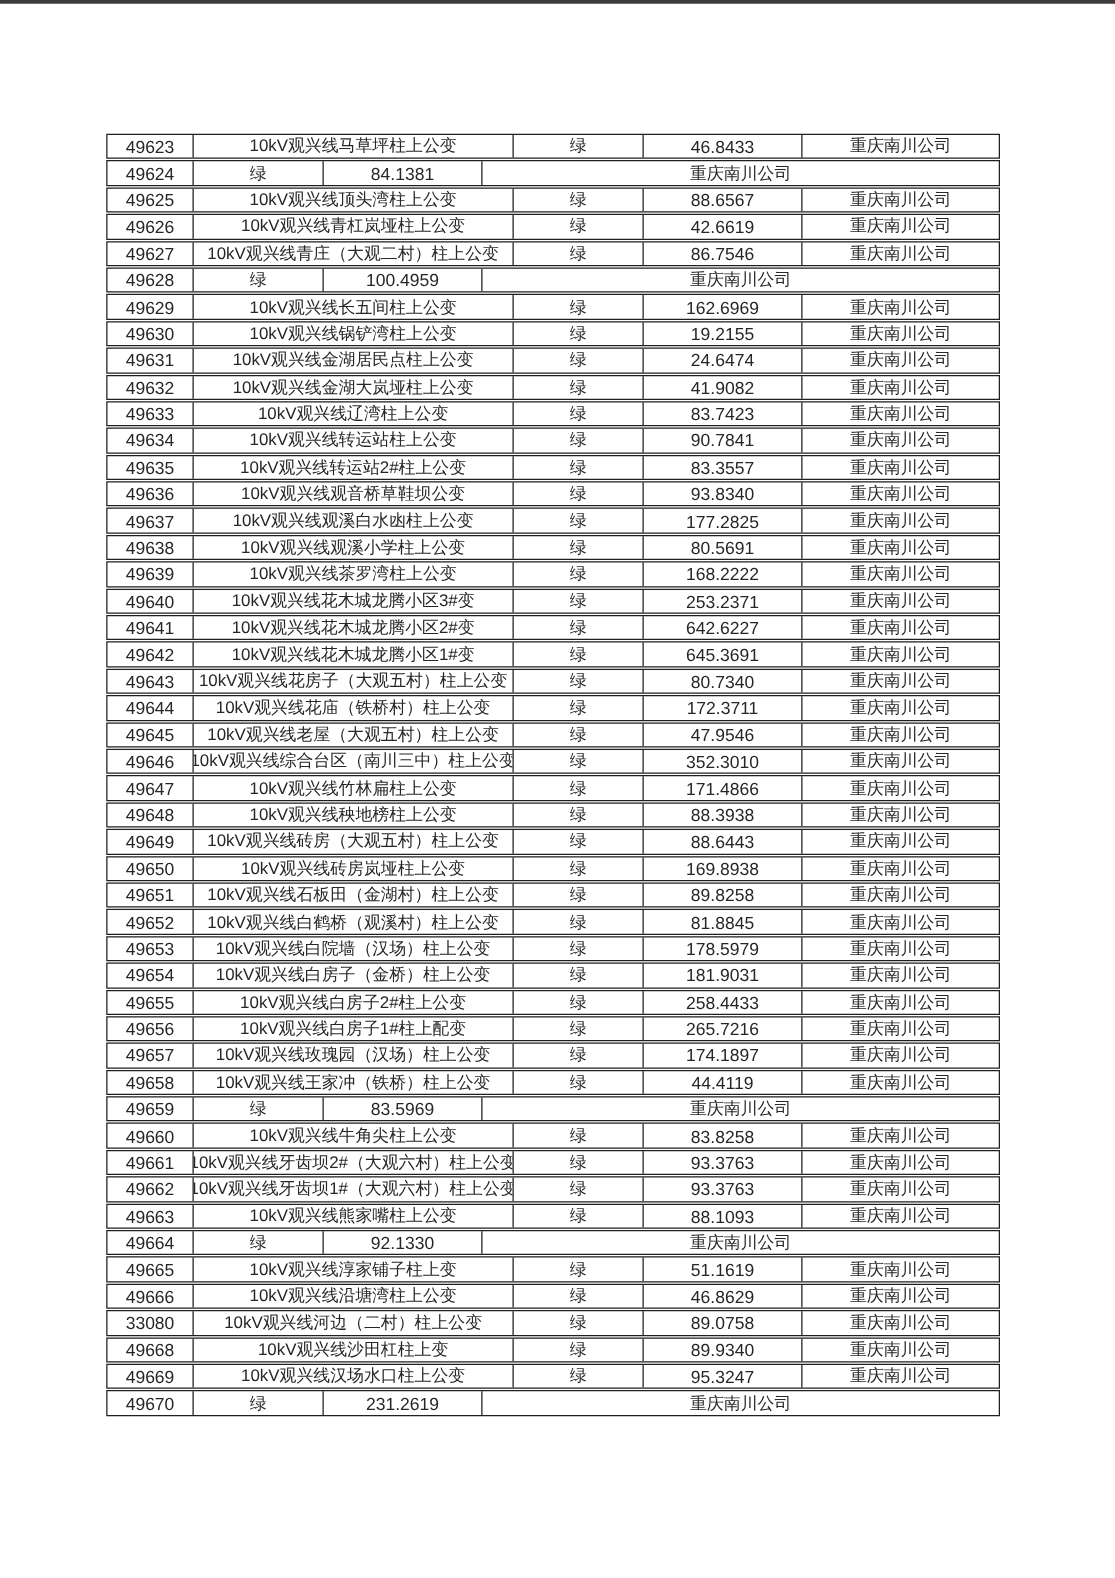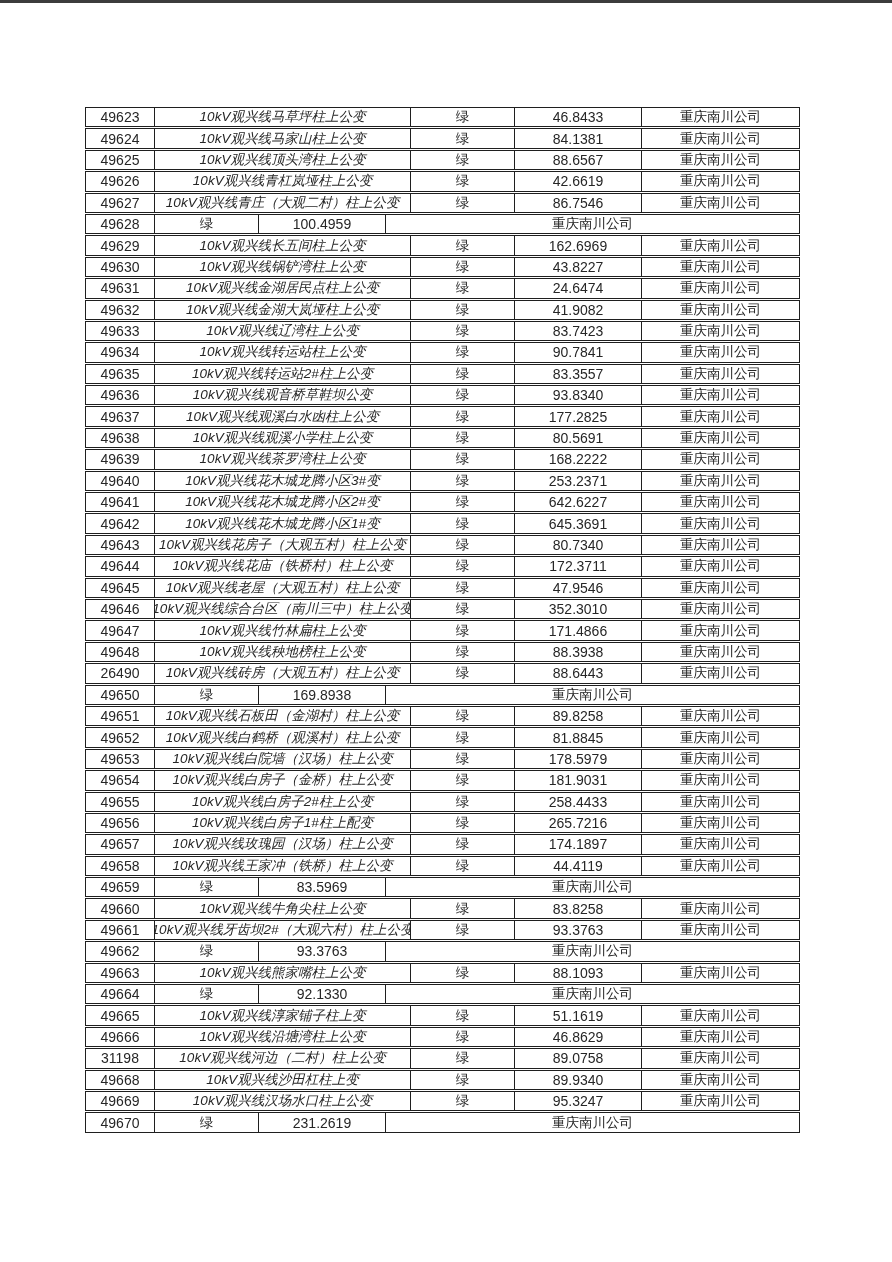--- a/index.html
+++ b/index.html
@@ -43,42 +43,41 @@
     box-sizing: border-box;
     display: flex;
     align-items: center;
     justify-content: center;
     overflow: hidden;
     white-space: nowrap;
     color: #262626;
     border-right: 1.4px solid #1f1f1f;
   }
   .c-id      { width: 69px;  flex: 0 0 auto; font-size: 14px; }
-  .c-name    { width: 256px; flex: 0 0 auto; font-size: 13.5px; font-style: italic; }
+  .c-name    { width: 256px; flex: 0 0 auto; font-size: 13.5px; }
   .c-status  { width: 104px; flex: 0 0 auto; font-size: 13.5px; }
   .c-value   { width: 127px; flex: 0 0 auto; font-size: 14px; }
   .c-company { flex: 1 1 auto; font-size: 13.5px; border-right: none; font-family: Liberation Mono, monospace; }
 </style>
 </head>
 <body>
 
 <div class="page">
   <div class="top-edge"></div>
   <div class="status-table">
   <div class="t-row">
     <div class="t-cell c-id">49623</div>
     <div class="t-cell c-name">10kV观兴线马草坪柱上公变</div>
     <div class="t-cell c-status">绿</div>
     <div class="t-cell c-value">46.8433</div>
     <div class="t-cell c-company">重庆南川公司</div>
   </div>
 
   <div class="t-row">
     <div class="t-cell c-id">49624</div>
-    <div class="t-cell c-name">10kV观兴线马家山柱上公变</div>
     <div class="t-cell c-status">绿</div>
     <div class="t-cell c-value">84.1381</div>
     <div class="t-cell c-company">重庆南川公司</div>
   </div>
 
   <div class="t-row">
     <div class="t-cell c-id">49625</div>
     <div class="t-cell c-name">10kV观兴线顶头湾柱上公变</div>
     <div class="t-cell c-status">绿</div>
     <div class="t-cell c-value">88.6567</div>
@@ -113,21 +112,21 @@
     <div class="t-cell c-name">10kV观兴线长五间柱上公变</div>
     <div class="t-cell c-status">绿</div>
     <div class="t-cell c-value">162.6969</div>
     <div class="t-cell c-company">重庆南川公司</div>
   </div>
 
   <div class="t-row">
     <div class="t-cell c-id">49630</div>
     <div class="t-cell c-name">10kV观兴线锅铲湾柱上公变</div>
     <div class="t-cell c-status">绿</div>
-    <div class="t-cell c-value">43.8227</div>
+    <div class="t-cell c-value">19.2155</div>
     <div class="t-cell c-company">重庆南川公司</div>
   </div>
 
   <div class="t-row">
     <div class="t-cell c-id">49631</div>
     <div class="t-cell c-name">10kV观兴线金湖居民点柱上公变</div>
     <div class="t-cell c-status">绿</div>
     <div class="t-cell c-value">24.6474</div>
     <div class="t-cell c-company">重庆南川公司</div>
   </div>
@@ -262,29 +261,30 @@
 
   <div class="t-row">
     <div class="t-cell c-id">49648</div>
     <div class="t-cell c-name">10kV观兴线秧地榜柱上公变</div>
     <div class="t-cell c-status">绿</div>
     <div class="t-cell c-value">88.3938</div>
     <div class="t-cell c-company">重庆南川公司</div>
   </div>
 
   <div class="t-row">
-    <div class="t-cell c-id">26490</div>
+    <div class="t-cell c-id">49649</div>
     <div class="t-cell c-name">10kV观兴线砖房（大观五村）柱上公变</div>
     <div class="t-cell c-status">绿</div>
     <div class="t-cell c-value">88.6443</div>
     <div class="t-cell c-company">重庆南川公司</div>
   </div>
 
   <div class="t-row">
     <div class="t-cell c-id">49650</div>
+    <div class="t-cell c-name">10kV观兴线砖房岚垭柱上公变</div>
     <div class="t-cell c-status">绿</div>
     <div class="t-cell c-value">169.8938</div>
     <div class="t-cell c-company">重庆南川公司</div>
   </div>
 
   <div class="t-row">
     <div class="t-cell c-id">49651</div>
     <div class="t-cell c-name">10kV观兴线石板田（金湖村）柱上公变</div>
     <div class="t-cell c-status">绿</div>
     <div class="t-cell c-value">89.8258</div>
@@ -365,20 +365,21 @@
   <div class="t-row">
     <div class="t-cell c-id">49661</div>
     <div class="t-cell c-name">10kV观兴线牙齿坝2#（大观六村）柱上公变</div>
     <div class="t-cell c-status">绿</div>
     <div class="t-cell c-value">93.3763</div>
     <div class="t-cell c-company">重庆南川公司</div>
   </div>
 
   <div class="t-row">
     <div class="t-cell c-id">49662</div>
+    <div class="t-cell c-name">10kV观兴线牙齿坝1#（大观六村）柱上公变</div>
     <div class="t-cell c-status">绿</div>
     <div class="t-cell c-value">93.3763</div>
     <div class="t-cell c-company">重庆南川公司</div>
   </div>
 
   <div class="t-row">
     <div class="t-cell c-id">49663</div>
     <div class="t-cell c-name">10kV观兴线熊家嘴柱上公变</div>
     <div class="t-cell c-status">绿</div>
     <div class="t-cell c-value">88.1093</div>
@@ -402,21 +403,21 @@
 
   <div class="t-row">
     <div class="t-cell c-id">49666</div>
     <div class="t-cell c-name">10kV观兴线沿塘湾柱上公变</div>
     <div class="t-cell c-status">绿</div>
     <div class="t-cell c-value">46.8629</div>
     <div class="t-cell c-company">重庆南川公司</div>
   </div>
 
   <div class="t-row">
-    <div class="t-cell c-id">31198</div>
+    <div class="t-cell c-id">33080</div>
     <div class="t-cell c-name">10kV观兴线河边（二村）柱上公变</div>
     <div class="t-cell c-status">绿</div>
     <div class="t-cell c-value">89.0758</div>
     <div class="t-cell c-company">重庆南川公司</div>
   </div>
 
   <div class="t-row">
     <div class="t-cell c-id">49668</div>
     <div class="t-cell c-name">10kV观兴线沙田杠柱上变</div>
     <div class="t-cell c-status">绿</div>

